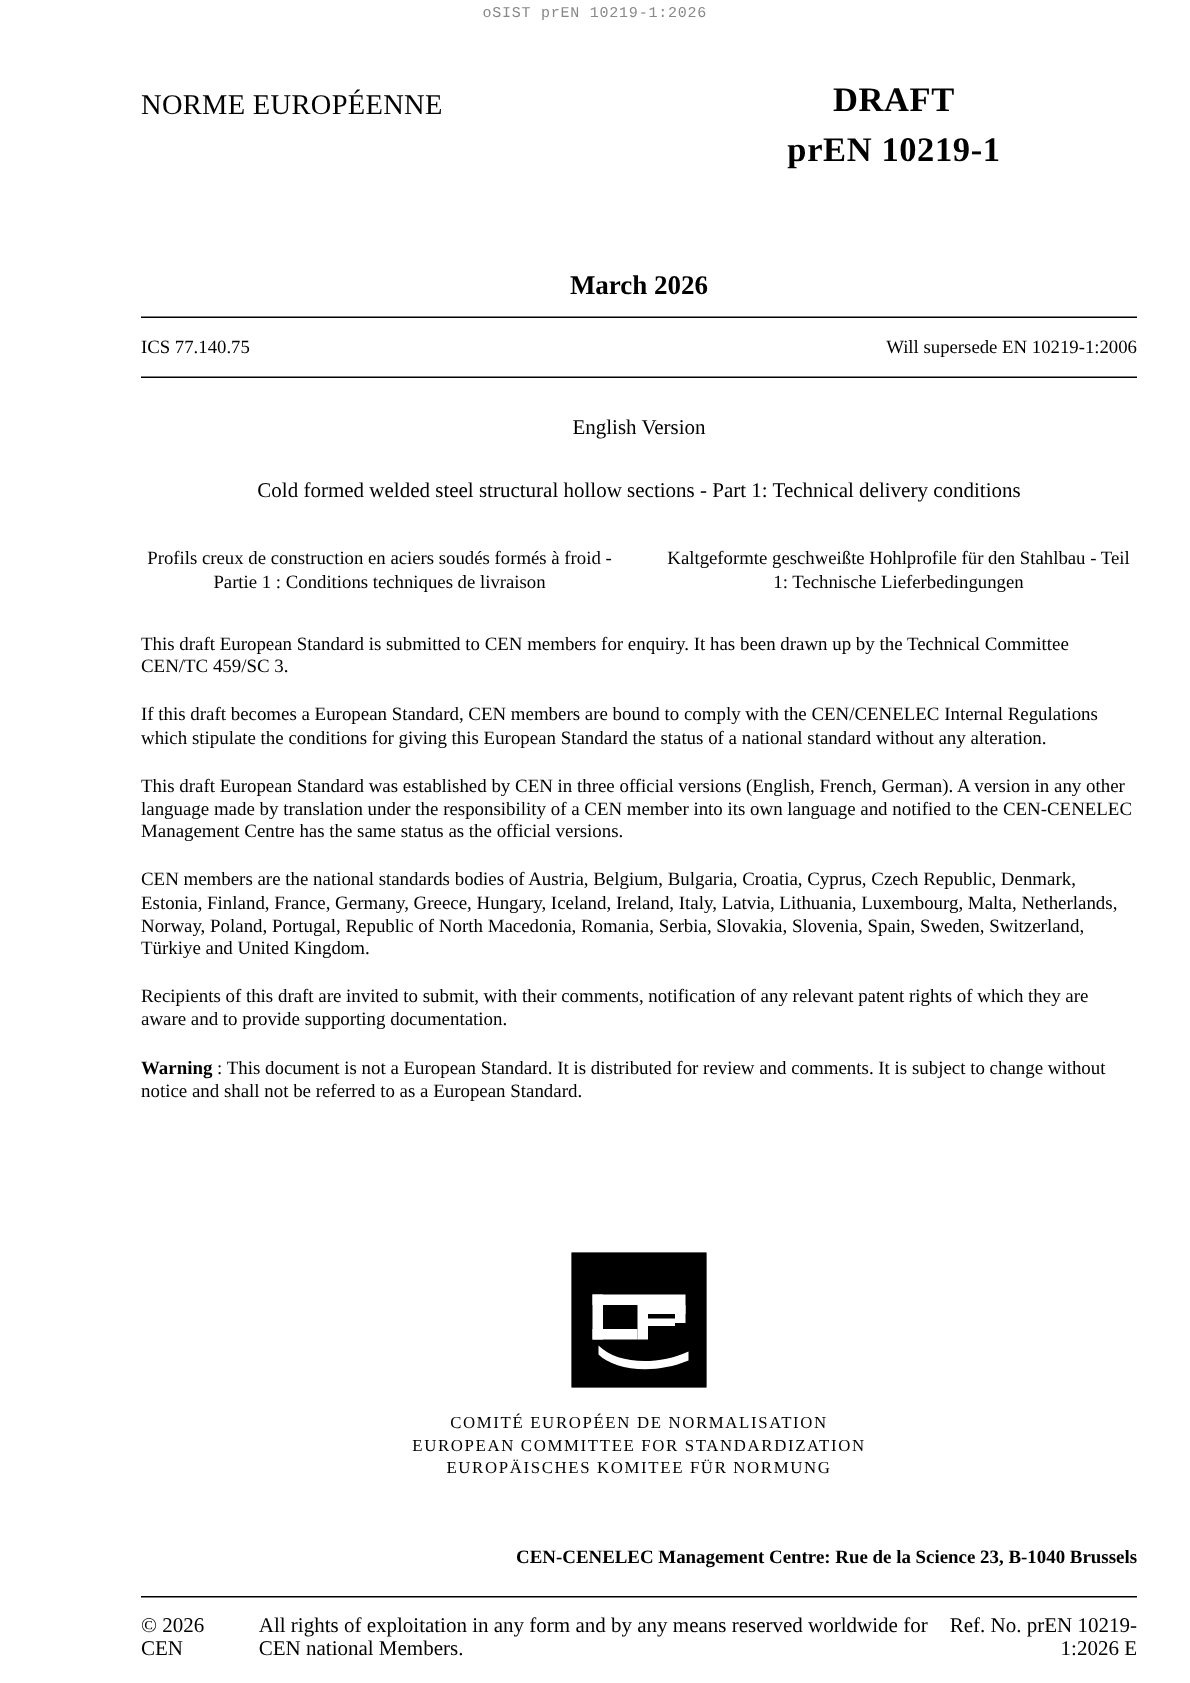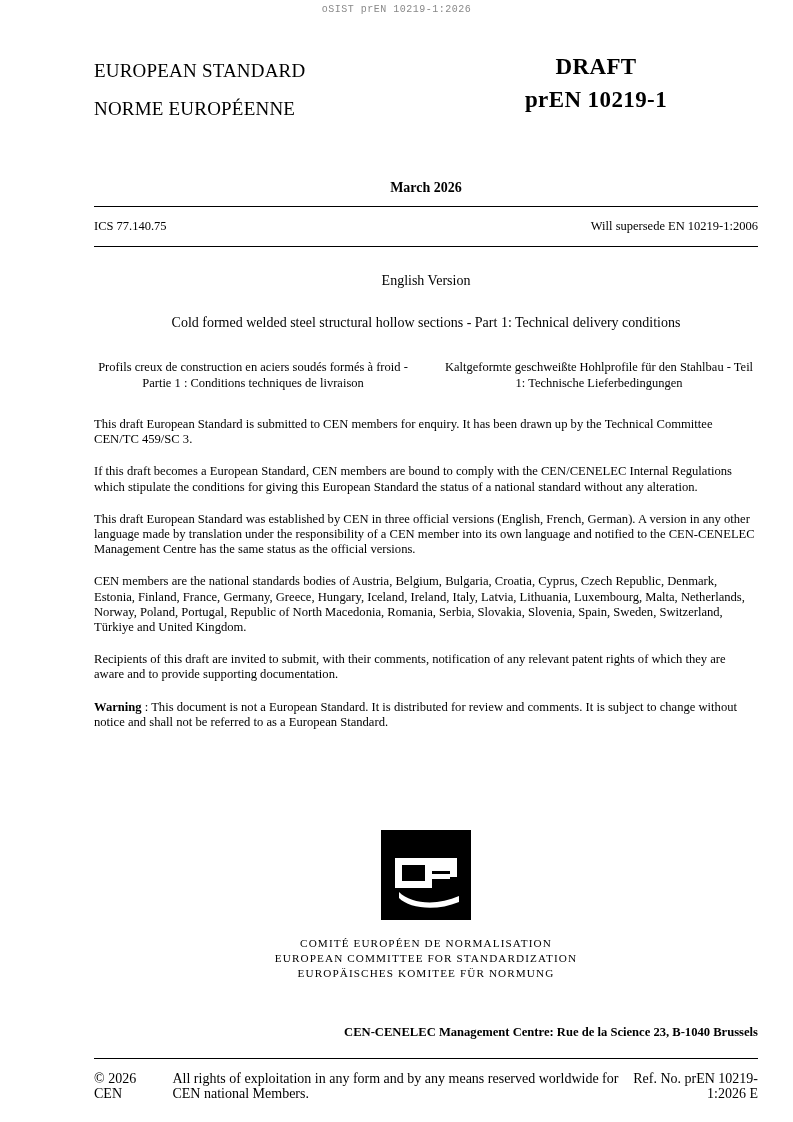--- a/index.html
+++ b/index.html
@@ -69,21 +69,21 @@
   }
   .draft-ref {
     font-size: 23px;
     font-weight: bold;
     letter-spacing: 0.4px;
     line-height: 32px;
     margin-top: 2px;
   }
   .date-line {
     text-align: center;
-    font-size: 14px;
+    font-size: 18px;
     font-weight: bold;
     margin-top: 16px;
   }
   .rule {
     border: none;
     border-top: 1px solid #000;
     margin: 10px 0 0 0;
     height: 0;
   }
   .ics-row {
@@ -176,21 +176,20 @@
 <body>
 
 <div class="page">
 
   <div class="header-code">oSIST prEN 10219-1:2026</div>
 
   <div class="content">
 
     <div class="titleblock">
       <div class="lang-lines">
-        <div class="lang-line">EUROPEAN STANDARD</div>
         <div class="lang-line">NORME EUROPÉENNE</div>
       </div>
       <div class="draft-block">
         <div class="draft-word">DRAFT</div>
         <div class="draft-ref">prEN 10219-1</div>
       </div>
     </div>
 
     <div class="date-line">March 2026</div>
 

